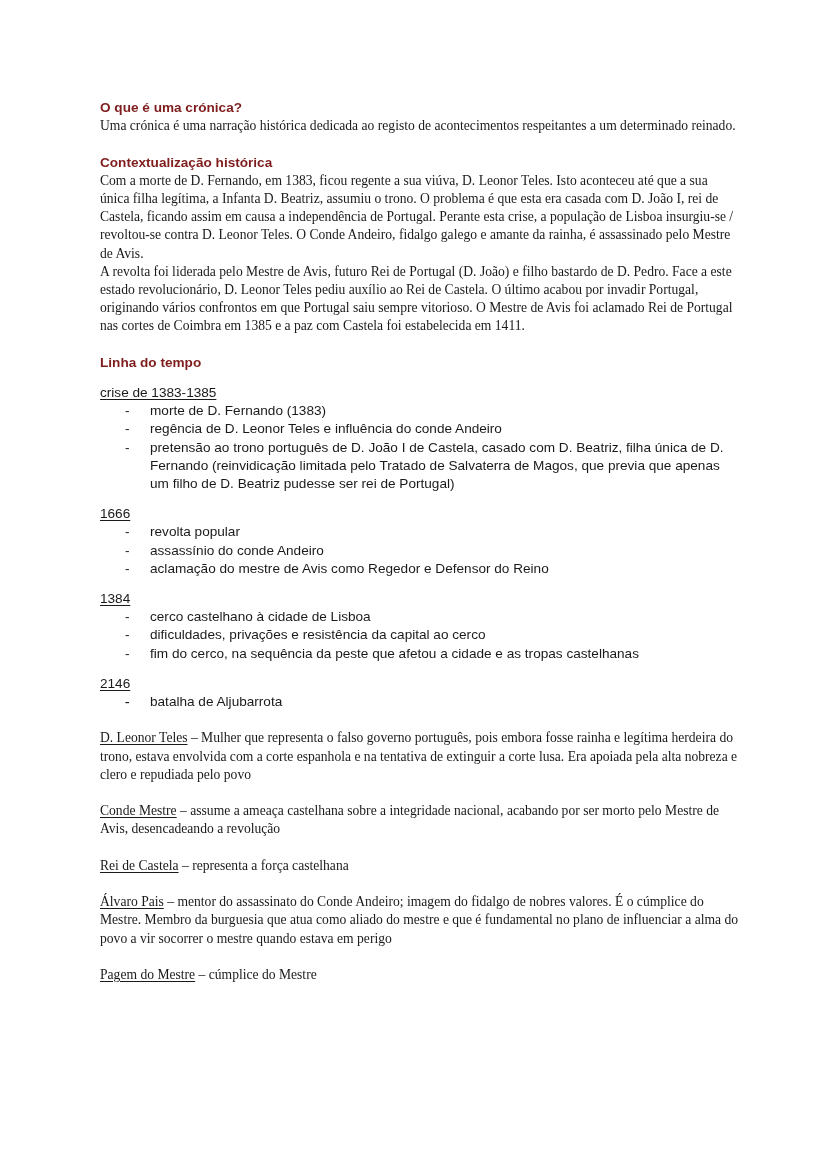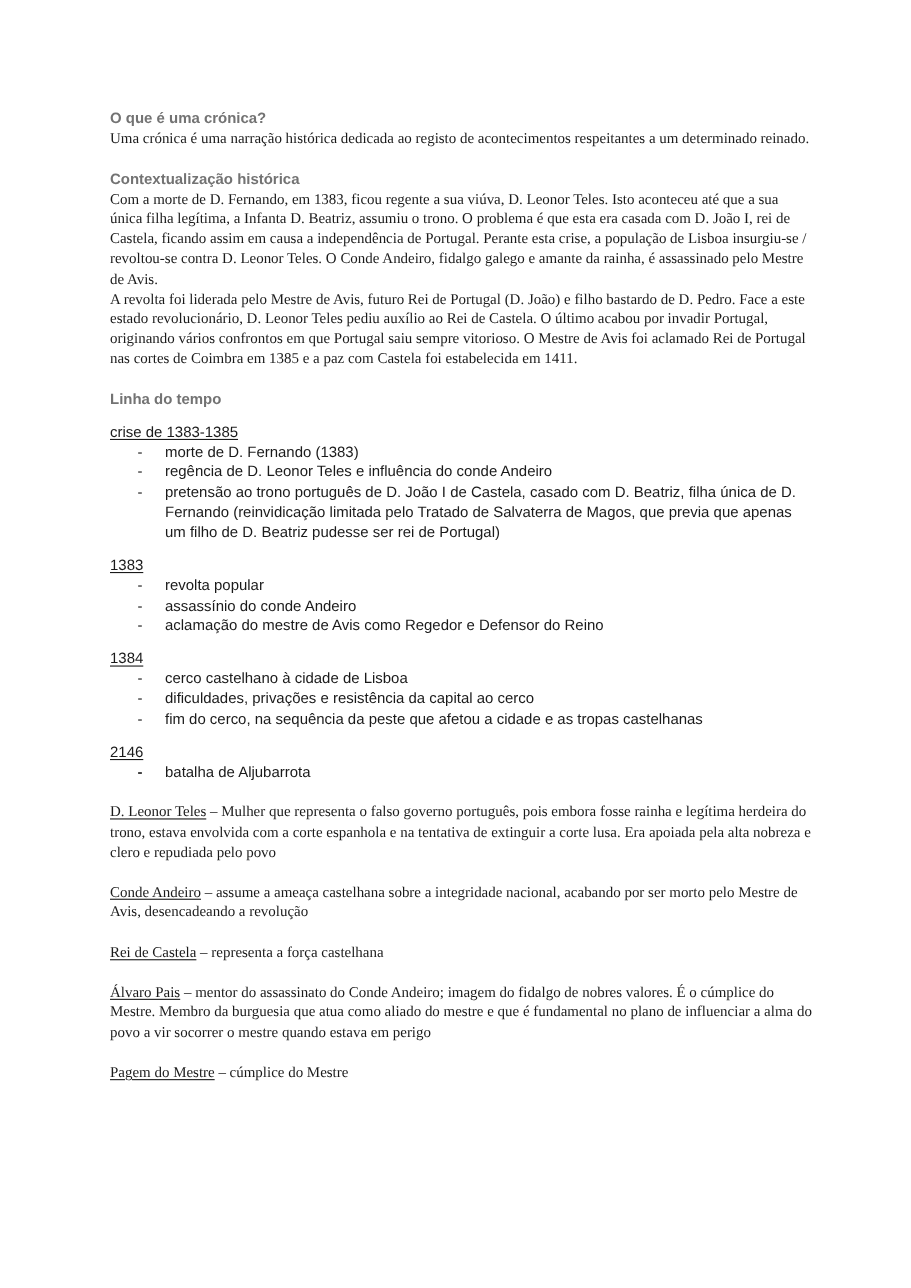--- a/index.html
+++ b/index.html
@@ -2,21 +2,21 @@
 <html><head>
 <meta charset="utf-8">
 <style>
   html, body { margin: 0; padding: 0; background: #ffffff; }
   body {
     width: 828px; height: 1171px; position: relative; overflow: hidden;
     font-family: "Liberation Sans", sans-serif;
     font-size: 13.6px; line-height: 18.2px; color: #1a1a1a;
   }
   .page { position: absolute; left: 100px; top: 99px; width: 640px; }
-  .heading { color: #737373; font-weight: bold; font-size: 13.6px; line-height: 18.2px; margin: 0; }
+  .heading { color: #7f1d1d; font-weight: bold; font-size: 13.6px; line-height: 18.2px; margin: 0; }
   .para { margin: 0; font-family: Liberation Serif, serif; }
   .gap { height: 18.2px; }
   .u { text-decoration: underline; text-underline-offset: 2px; margin-top: 12px; }
   .bold { font-weight: bold; }
   ul.dash { list-style: none; margin: 0; padding: 0; }
   ul.dash li { position: relative; padding-left: 50px; }
   ul.dash li .dash-mark { position: absolute; left: 25px; top: 0; }
 </style>
 </head>
 <body>
@@ -42,21 +42,21 @@
     <div>
       <div class="u">crise de 1383-1385</div>
       <ul class="dash">
         <li><span class="dash-mark">-</span><span>morte de D. Fernando (1383)</span></li>
         <li><span class="dash-mark">-</span><span>regência de D. Leonor Teles e influência do conde Andeiro</span></li>
         <li><span class="dash-mark">-</span><span>pretensão ao trono português de D. João I de Castela, casado com D. Beatriz, filha única de D. Fernando (reinvidicação limitada pelo Tratado de Salvaterra de Magos, que previa que apenas um filho de D. Beatriz pudesse ser rei de Portugal)</span></li>
       </ul>
     </div>
 
     <div>
-      <div class="u">1383</div>
+      <div class="u">1666</div>
       <ul class="dash">
         <li><span class="dash-mark">-</span><span>revolta popular</span></li>
         <li><span class="dash-mark">-</span><span>assassínio do conde Andeiro</span></li>
         <li><span class="dash-mark">-</span><span>aclamação do mestre de Avis como Regedor e Defensor do Reino</span></li>
       </ul>
     </div>
 
     <div>
       <div class="u">1384</div>
       <ul class="dash">
@@ -74,21 +74,21 @@
       </ul>
     </div>
   </section>
   <div class="gap"></div>
 
   <section>
 
     <p class="para"><span class="u">D. Leonor Teles</span><span> – </span><span>Mulher que representa o falso governo português, pois embora fosse rainha e legítima herdeira do trono, estava envolvida com a corte espanhola e na tentativa de extinguir a corte lusa. Era apoiada pela alta nobreza e clero e repudiada pelo povo</span></p>
     <div class="gap"></div>
 
-    <p class="para"><span class="u">Conde Andeiro</span><span> – </span><span>assume a ameaça castelhana sobre a integridade nacional, acabando por ser morto pelo Mestre de Avis, desencadeando a revolução</span></p>
+    <p class="para"><span class="u">Conde Mestre</span><span> – </span><span>assume a ameaça castelhana sobre a integridade nacional, acabando por ser morto pelo Mestre de Avis, desencadeando a revolução</span></p>
     <div class="gap"></div>
 
     <p class="para"><span class="u">Rei de Castela</span><span> – </span><span>representa a força castelhana</span></p>
     <div class="gap"></div>
 
     <p class="para"><span class="u">Álvaro Pais</span><span> – </span><span>mentor do assassinato do Conde Andeiro; imagem do fidalgo de nobres valores. É o cúmplice do Mestre. Membro da burguesia que atua como aliado do mestre e que é fundamental no plano de influenciar a alma do povo a vir socorrer o mestre quando estava em perigo</span></p>
     <div class="gap"></div>
 
     <p class="para"><span class="u">Pagem do Mestre</span><span> – </span><span>cúmplice do Mestre</span></p>
   </section>

